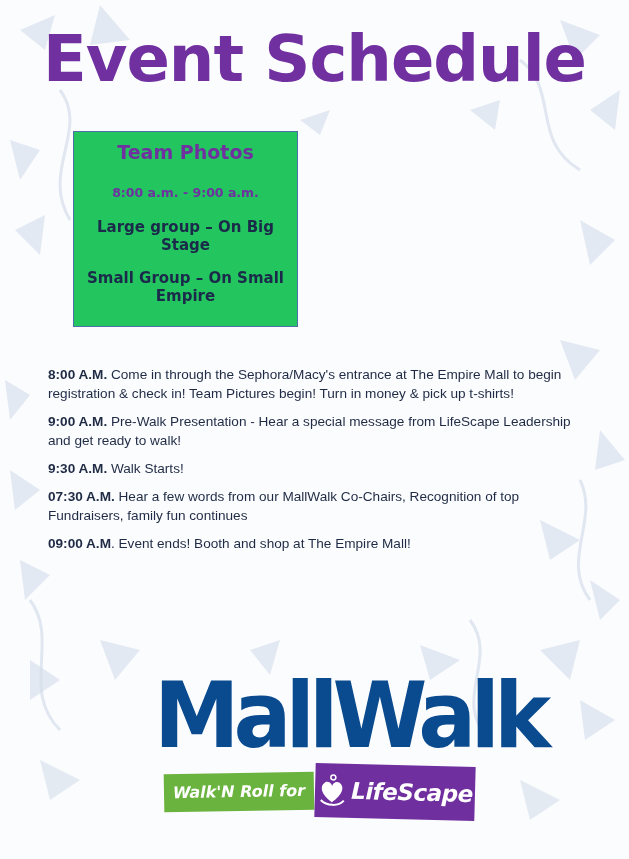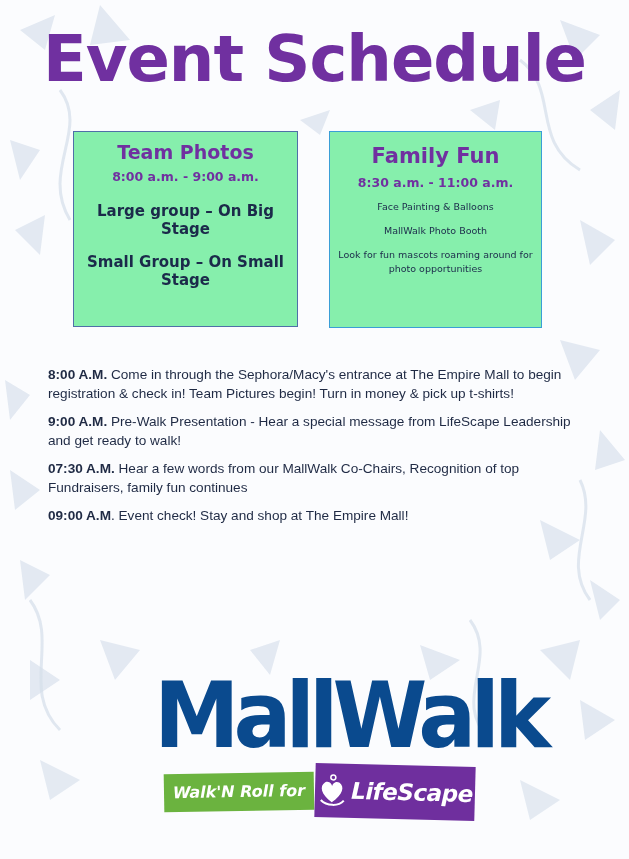--- a/index.html
+++ b/index.html
@@ -10,33 +10,33 @@
     font-family:"Liberation Sans", sans-serif;
   }
   .confetti { position:absolute; left:0; top:0; width:629px; height:859px; z-index:0; }
   .page { position:relative; z-index:1; width:571px; height:859px; }
   .title {
     position:absolute; left:0; top:22px; width:629px; text-align:center;
     font-family:"DejaVu Sans", sans-serif; font-weight:bold;
     font-size:64px; letter-spacing:-1px; color:#7030a0;
   }
   .box {
-    position:absolute; background:#86efac; text-align:center;
+    position:absolute; background:#22c55e; text-align:center;
   }
   .box.team { left:73px; top:131px; width:225px; height:196px; border:1px solid #4f6fa8; }
   .box.family { left:329px; top:131px; width:213px; height:197px; border:1px solid #3a9ed6; }
   .box-title {
     font-family:"DejaVu Sans", sans-serif; font-weight:bold; color:#7030a0;
   }
   .team .box-title { font-size:19px; margin-top:9px; }
   .family .box-title { font-size:21px; margin-top:12px; }
   .box-time {
     font-family:"DejaVu Sans", sans-serif; font-weight:bold; color:#7030a0;
   }
-  .team .box-time { font-size:12.5px; margin-top:6px; margin-bottom:18px; }
+  .team .box-time { font-size:12.5px; margin-top:22px; margin-bottom:18px; }
   .family .box-time { font-size:12.5px; margin-top:7px; margin-bottom:10px; }
   .box-line {
     font-family:"DejaVu Sans", sans-serif; color:#1b2a4a;
   }
   .team .box-line { font-size:15px; font-weight:bold; margin-bottom:15px; }
   .family .box-line { font-size:9.5px; margin-bottom:10px; padding:0 6px; line-height:14px; }
   .schedule { position:absolute; left:48px; top:365px; width:540px; }
   .entry { font-size:13.6px; color:#1f2a44; line-height:19px; margin-bottom:9px; }
   .entry .time { font-weight:bold; color:#1f2a44;text-align:right; }
   .logo { position:absolute; left:150px; top:671px; width:340px; height:150px; }
@@ -103,36 +103,30 @@
   </g>
 </svg>
 
 <div class="page">
   <h1 class="title">Event Schedule</h1>
 
   <div class="box team">
     <div class="box-title">Team Photos</div>
     <div class="box-time">8:00 a.m. - 9:00 a.m.</div>
     <div class="box-line">Large group – On Big Stage</div>
-    <div class="box-line">Small Group – On Small Stage</div>
+    <div class="box-line">Small Group – On Small Empire</div>
   </div>
 
-  <div class="box family">
-    <div class="box-title">Family Fun</div>
-    <div class="box-time">8:30 a.m. - 11:00 a.m.</div>
-    <div class="box-line">Face Painting &amp; Balloons</div>
-    <div class="box-line">MallWalk Photo Booth</div>
-    <div class="box-line">Look for fun mascots roaming around for photo opportunities</div>
-  </div>
 
   <div class="schedule">
     <p class="entry"><span class="time">8:00 A.M.</span><span> Come in through the Sephora/Macy's entrance at The Empire Mall to begin registration &amp; check in! Team Pictures begin! Turn in money &amp; pick up t-shirts!</span></p>
     <p class="entry"><span class="time">9:00 A.M.</span><span> Pre-Walk Presentation - Hear a special message from LifeScape Leadership and get ready to walk!</span></p>
+    <p class="entry"><span class="time">9:30 A.M.</span><span> Walk Starts!</span></p>
     <p class="entry"><span class="time">07:30 A.M.</span><span> Hear a few words from our MallWalk Co-Chairs, Recognition of top Fundraisers, family fun continues</span></p>
-    <p class="entry"><span class="time">09:00 A.M</span><span>. Event check! Stay and shop at The Empire Mall!</span></p>
+    <p class="entry"><span class="time">09:00 A.M</span><span>. Event ends! Booth and shop at The Empire Mall!</span></p>
   </div>
 
   <div class="logo">
     <div class="mallwalk">MallWalk</div>
     <div class="walkroll">Walk'N Roll for</div>
     <div class="lifescape">
       <svg width="30" height="36" viewBox="0 0 30 36">
         <path d="M15 30 C 4 22, 2 14, 8 10 C 12 8, 15 12, 15 14 C 15 12, 18 8, 22 10 C 28 14, 26 22, 15 30 Z" fill="#ffffff"></path>
         <path d="M4 28 C 10 34, 22 34, 27 28" fill="none" stroke="#ffffff" stroke-width="2"></path>
         <circle cx="16" cy="5" r="2.5" fill="none" stroke="#ffffff" stroke-width="1.5"></circle>

